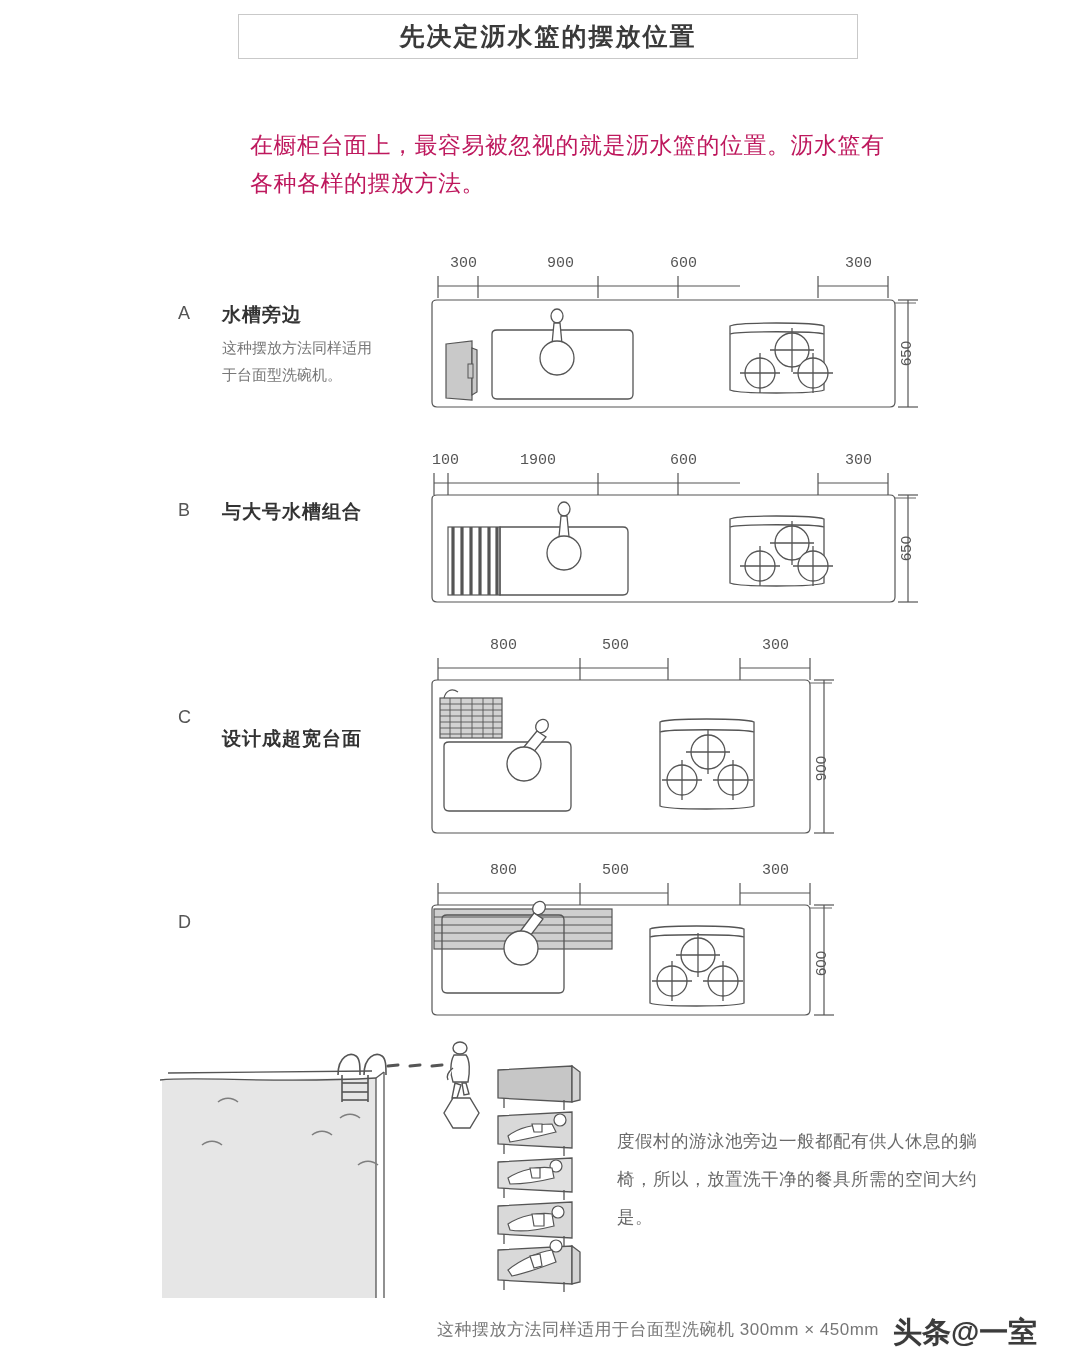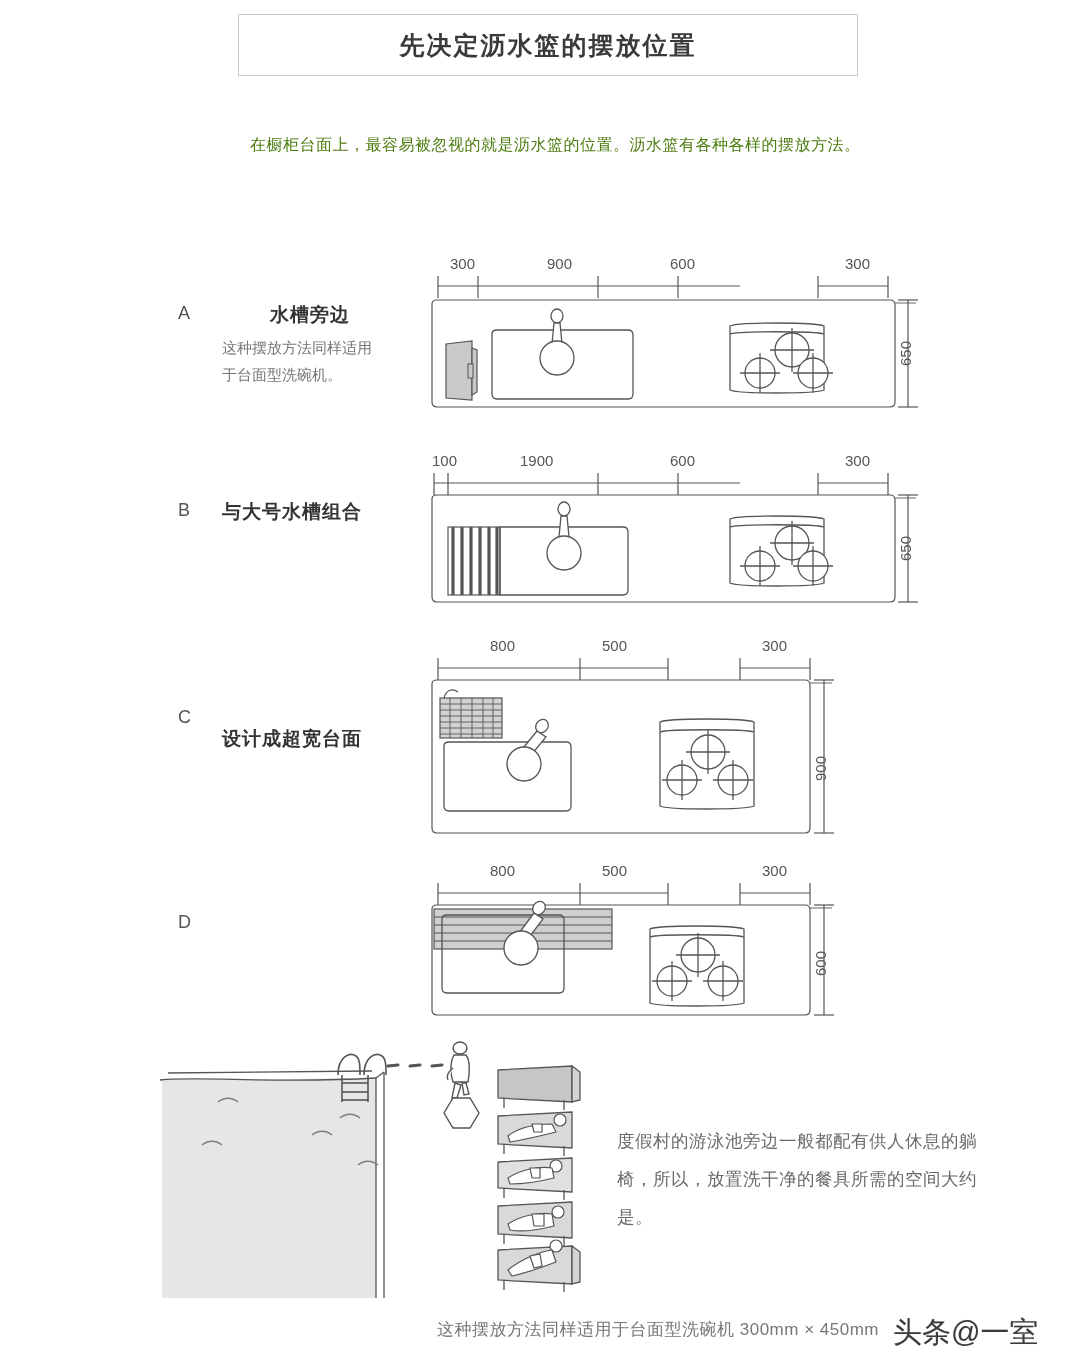--- a/index.html
+++ b/index.html
@@ -8,51 +8,51 @@
     background:#ffffff;
     font-family:"Liberation Sans","DejaVu Sans",sans-serif;
     color:#555;
     position:relative;
     overflow:hidden;
   }
   .page{position:relative;width:1080px;height:1363px;}
 
   
   .title-box{
-    position:absolute;left:238px;top:14px;width:620px;height:62px;
+    position:absolute;left:238px;top:14px;width:620px;height:45px;
     border:1px solid #c9c9c9;
     display:flex;align-items:center;justify-content:center;
     box-sizing:border-box;
     background:#fff;
   }
   .title-text{
     font-size:25px;font-weight:bold;color:#3a3a3a;letter-spacing:2px;
   }
 
   
   .intro{
     position:absolute;left:250px;top:126px;width:640px;
-    font-size:16px;line-height:38px;color:#4d7c0f;letter-spacing:0.5px;
+    font-size:23px;line-height:38px;color:#be185d;letter-spacing:0.5px;
   }
   .sec-letter{
     position:absolute;font-size:18px;color:#555;font-weight:400;
   }
   .sec-title{
     position:absolute;font-size:19px;color:#333;font-weight:bold;letter-spacing:1px;
     line-height:30px;width:200px;
   }
   .sec-desc{
     position:absolute;font-size:15px;color:#777;line-height:27px;width:160px;
   }
 
   
   .diagram{position:absolute;}
   .dim-num{
     position:absolute;font-size:15px;color:#555;
-    font-family:Liberation Sans, sans-serif;
+    font-family:Liberation Mono, monospace;
   }
   .dim-num-v{
     position:absolute;font-size:15px;color:#555;
     transform:rotate(-90deg);transform-origin:center center;
     white-space:nowrap;
   }
 
   
   .pool-title{
     position:absolute;left:617px;top:1085px;
@@ -63,39 +63,39 @@
     font-size:17.5px;line-height:38px;color:#6a6a6a;letter-spacing:0.5px;
   }
 
   
   .footer-note{
     position:absolute;left:437px;top:1318px;
     font-size:17px;color:#777;letter-spacing:0.5px;
   }
   .watermark{
     position:absolute;left:893px;top:1313px;
-    font-size:29px;font-weight:normal;color:#2b2b2b;
+    font-size:29px;font-weight:bold;color:#2b2b2b;
     letter-spacing:0px;opacity:.92;
     text-shadow:0 0 1px rgba(0,0,0,.25);
   }
   svg{display:block;}
 </style>
 </head>
 <body>
 
 <div class="page">
 
   <div class="title-box">
     <div class="title-text">先决定沥水篮的摆放位置</div>
   </div>
 
   <div class="intro">在橱柜台面上，最容易被忽视的就是沥水篮的位置。沥水篮有各种各样的摆放方法。</div>
 
   <div class="sec-letter" style="left:178px;top:303px;">A</div>
-  <div class="sec-title" style="left:222px;top:300px;margin-left:48px;">水槽旁边</div>
+  <div class="sec-title" style="left:222px;top:300px;">水槽旁边</div>
   <div class="sec-desc" style="left:222px;top:334px;">这种摆放方法同样适用于台面型洗碗机。</div>
 
   <div class="dim-num" style="left:450px;top:255px;">300</div>
   <div class="dim-num" style="left:547px;top:255px;">900</div>
   <div class="dim-num" style="left:670px;top:255px;">600</div>
   <div class="dim-num" style="left:845px;top:255px;">300</div>
   <div class="dim-num-v" style="left:893px;top:345px;">650</div>
 
   <div class="diagram" style="left:420px;top:268px;">
     <svg width="510" height="150" viewBox="0 0 510 150">

